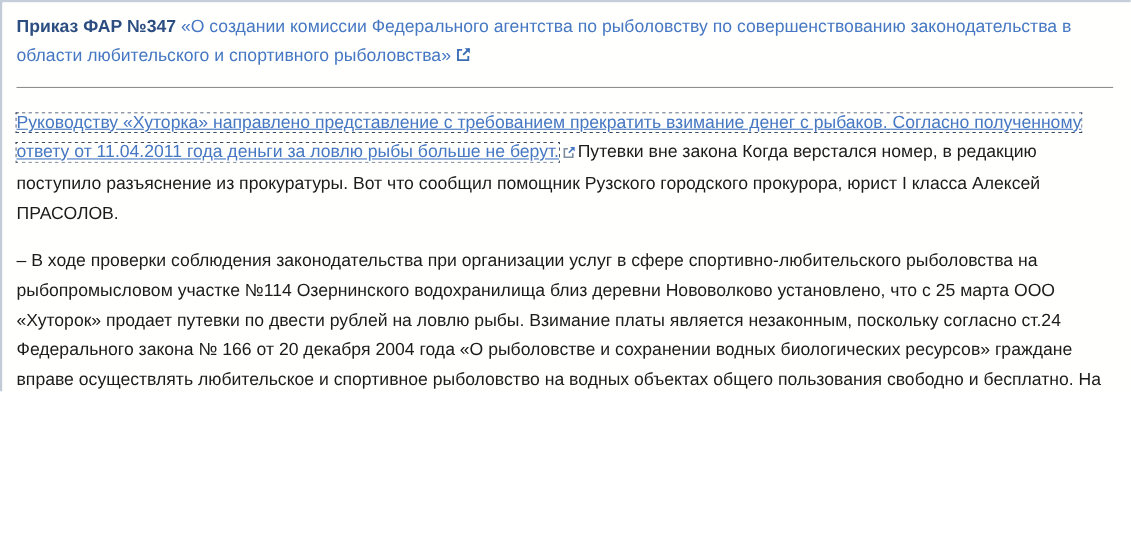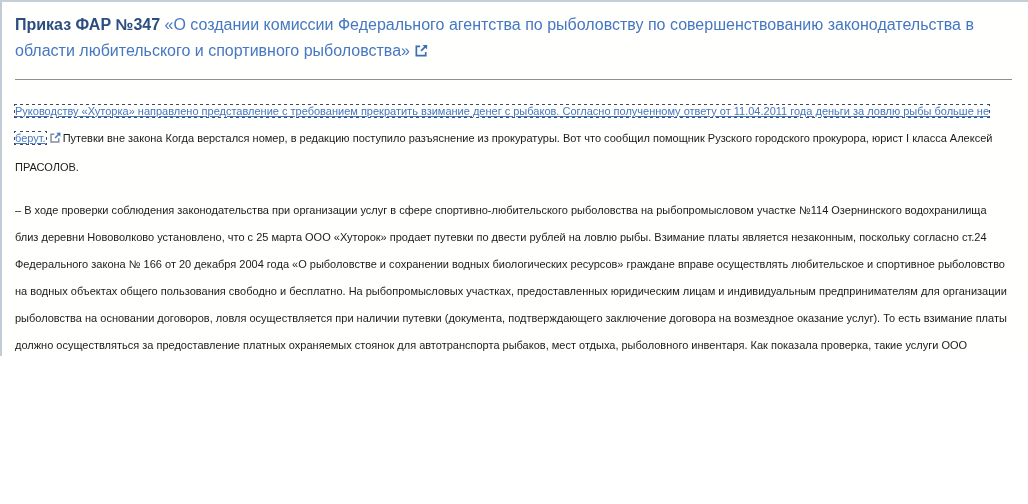--- a/index.html
+++ b/index.html
@@ -37,21 +37,21 @@
     display: inline-block;
     vertical-align: -2px;
     margin-left: 4px;
   }
   hr.section-divider {
     border: none;
     border-top: 1px solid #8f8f8f;
     margin: 13px 0 18px 0;
   }
   p.para {
-    font-size: 11px;
+    font-size: 16px;
     line-height: 27px;
     color: #1b1b1b;
     margin: 0 0 16px 0;
   }
   .lead-link {
     color: #4577c2;
     text-decoration: underline;
     outline: 1px dotted #3c4a63;
     cursor: pointer;
   }

